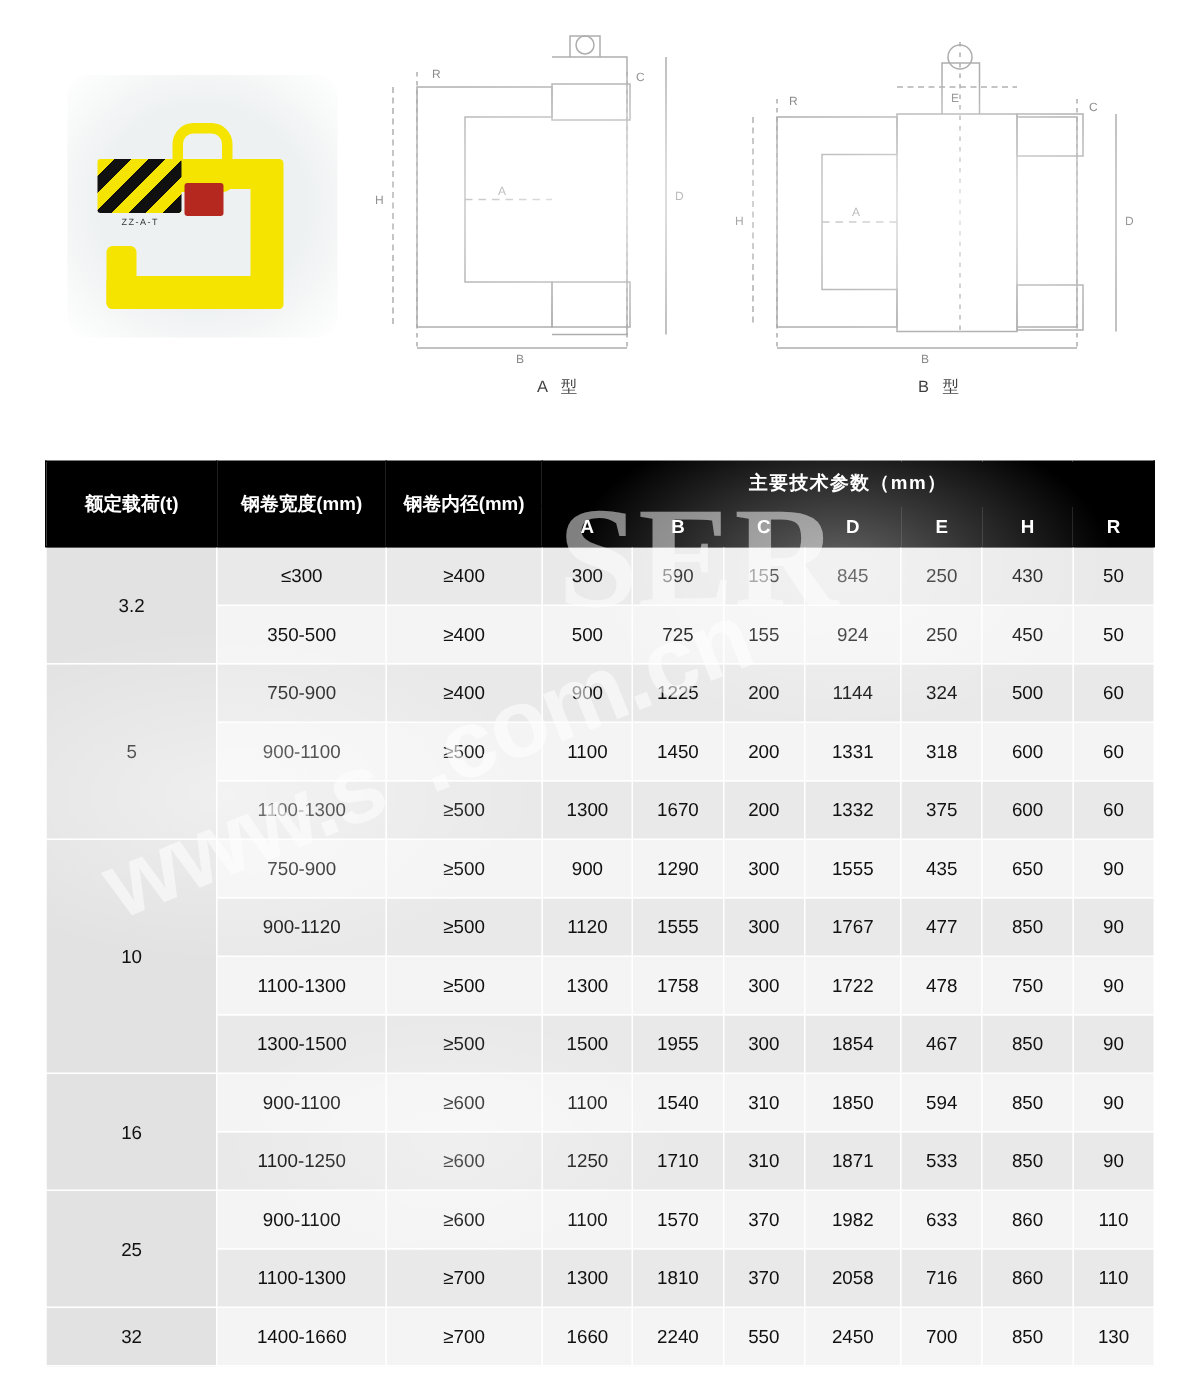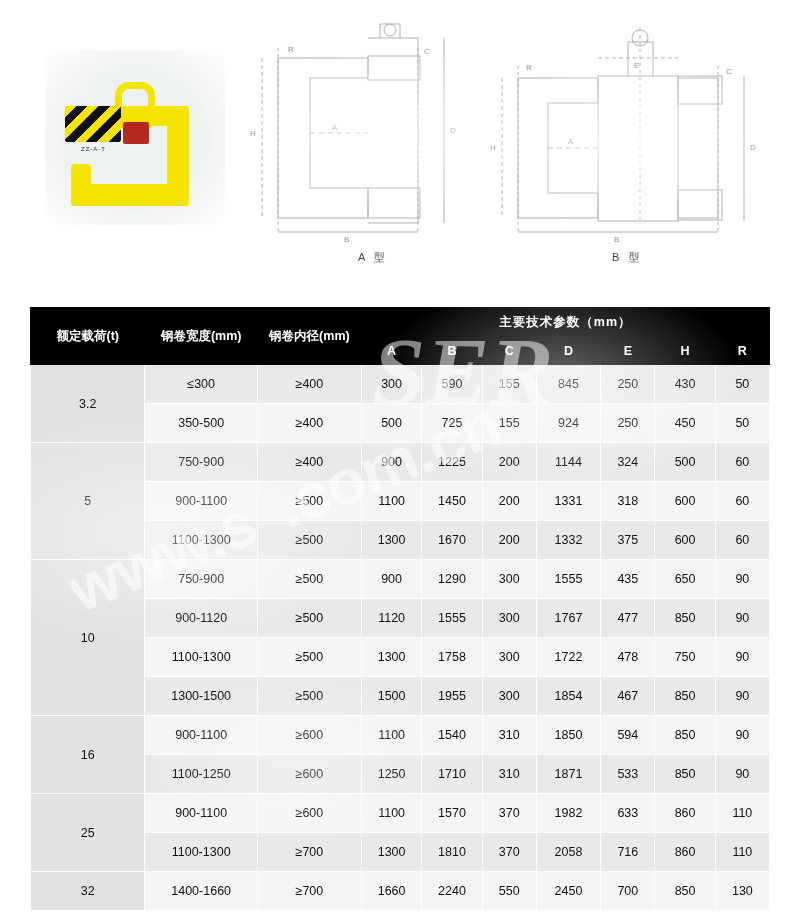--- a/index.html
+++ b/index.html
@@ -209,21 +209,20 @@
   }
   .wm-logo {
     position: absolute;
     left: 372px;
     top: 316px;
     width: 250px;
     height: 120px;
     color: rgba(255,255,255,0.5);
     font-size: 96px;
     font-weight: bold;
-    font-style: italic;
     font-family: "Liberation Serif", serif;
     white-space: nowrap;
   }
   .wm-haze {
     position: absolute;
     left: 0;
     top: 0;
     width: 800px;
     height: 918px;
     background:

